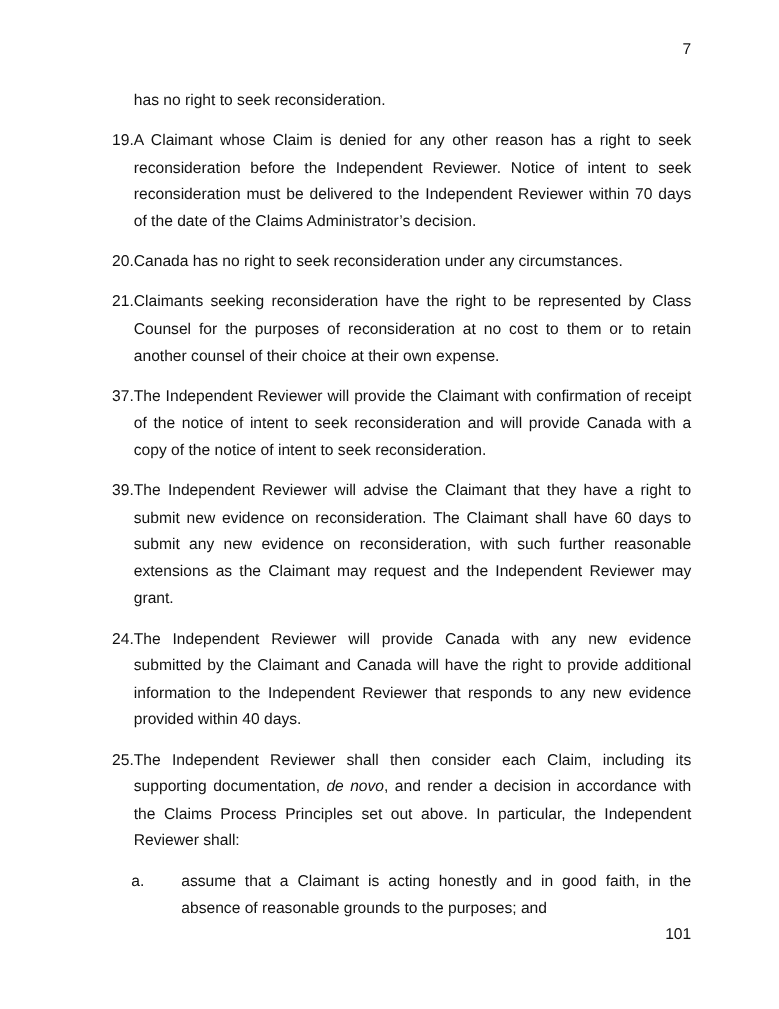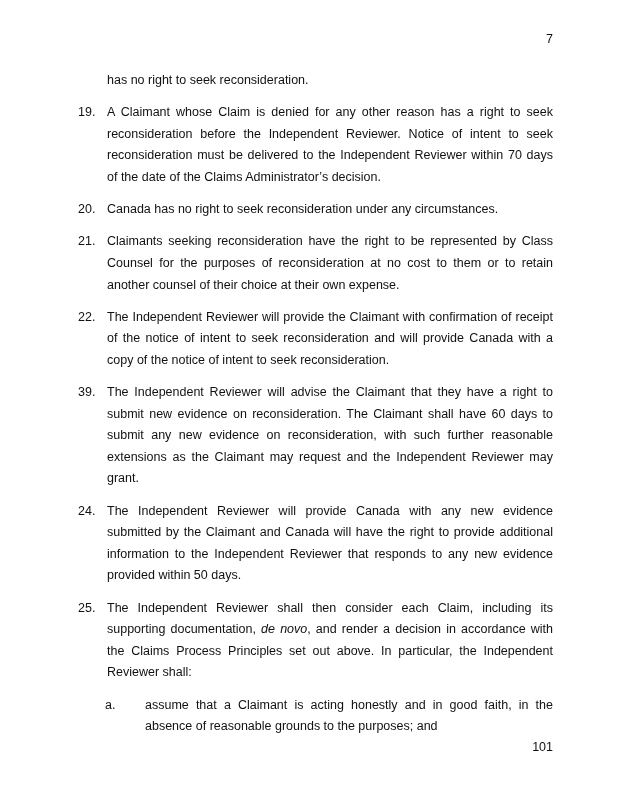--- a/index.html
+++ b/index.html
@@ -40,21 +40,21 @@
     margin-left: 12px;
   }
   .para {
     display: flex;
     margin: 0 0 10.6px 0;
     text-align: justify;
   }
   .para-num {
     width: 29px;
     flex: 0 0 29px;
-    text-align: left;
+    text-align: right;
   }
   .para-body {
     flex: 1 1 auto;
     min-width: 0;
   }
   .sub-item {
     display: flex;
     margin: 0 0 10.6px 27px;
     text-align: justify;
   }
@@ -90,32 +90,32 @@
       <div class="para-num">20.</div>
       <div class="para-body">Canada has no right to seek reconsideration under any circumstances.</div>
     </div>
 
     <div class="para">
       <div class="para-num">21.</div>
       <div class="para-body">Claimants seeking reconsideration have the right to be represented by Class Counsel for the purposes of reconsideration at no cost to them or to retain another counsel of their choice at their own expense.</div>
     </div>
 
     <div class="para">
-      <div class="para-num">22.</div>
+      <div class="para-num">37.</div>
       <div class="para-body">The Independent Reviewer will provide the Claimant with confirmation of receipt of the notice of intent to seek reconsideration and will provide Canada with a copy of the notice of intent to seek reconsideration.</div>
     </div>
 
     <div class="para">
       <div class="para-num">39.</div>
       <div class="para-body">The Independent Reviewer will advise the Claimant that they have a right to submit new evidence on reconsideration. The Claimant shall have 60 days to submit any new evidence on reconsideration, with such further reasonable extensions as the Claimant may request and the Independent Reviewer may grant.</div>
     </div>
 
     <div class="para">
       <div class="para-num">24.</div>
-      <div class="para-body">The Independent Reviewer will provide Canada with any new evidence submitted by the Claimant and Canada will have the right to provide additional information to the Independent Reviewer that responds to any new evidence provided within 50 days.</div>
+      <div class="para-body">The Independent Reviewer will provide Canada with any new evidence submitted by the Claimant and Canada will have the right to provide additional information to the Independent Reviewer that responds to any new evidence provided within 40 days.</div>
     </div>
 
     <div class="para">
       <div class="para-num">25.</div>
       <div class="para-body"><span>The Independent Reviewer shall then consider each Claim, including its supporting documentation, </span><span class="italic">de novo</span><span>, and render a decision in accordance with the Claims Process Principles set out above. In particular, the Independent Reviewer shall:</span></div>
     </div>
 
     <div class="sub-item">
       <div class="sub-num">a.</div>
       <div class="para-body">assume that a Claimant is acting honestly and in good faith, in the absence of reasonable grounds to the purposes; and</div>

